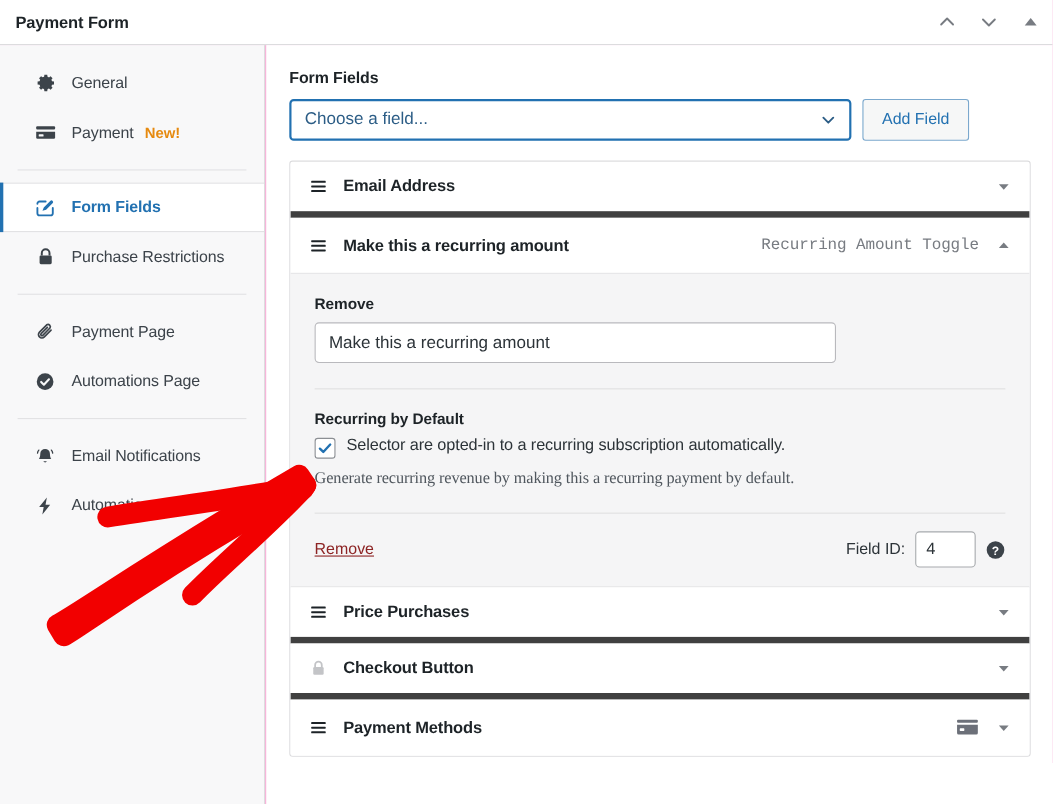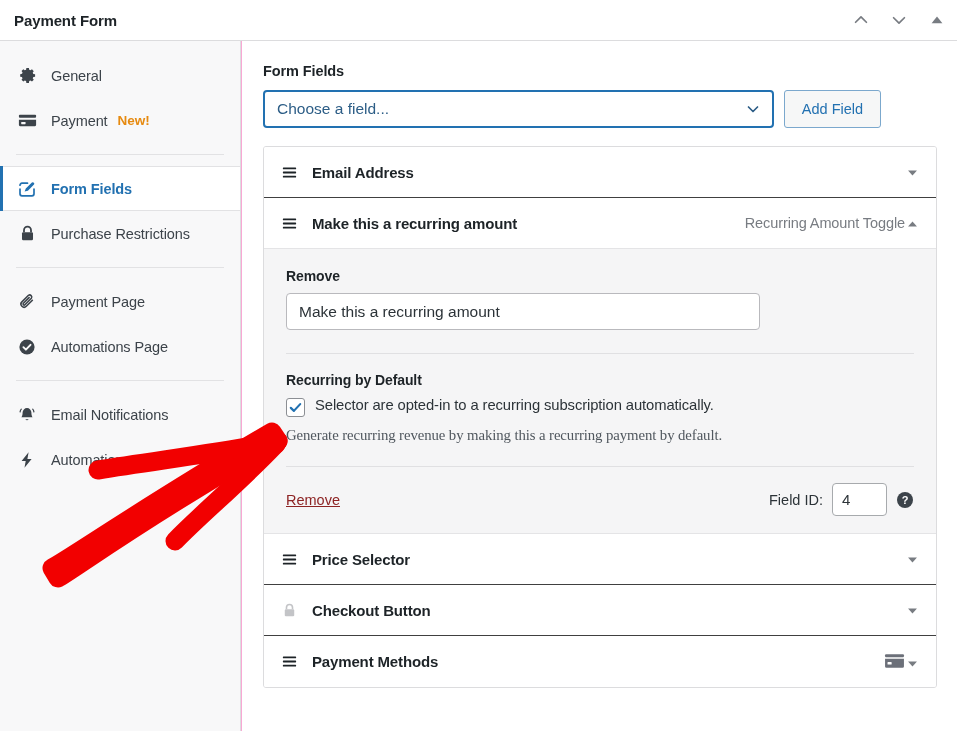--- a/index.html
+++ b/index.html
@@ -50,21 +50,21 @@
   }
   .side-group { padding: 0; }
   .side-sep {
     height: 1px; background: #e2e2e4;
     margin: 11px 16px 11px 16px;
   }
   .side-item {
     position: relative;
     display: flex; align-items: center;
     height: 45px;
-    padding-left: 16px;
+    padding-left: 30px;
     cursor: pointer;
   }
   .side-item .si-ico {
     width: 22px; height: 22px;
     display: flex; align-items: center; justify-content: center;
     margin-right: 13px;
     flex: 0 0 22px;
   }
   .side-item .si-ico svg { display: block; }
   .side-label {
@@ -128,41 +128,41 @@
     margin-top: 18px;
     border: 1px solid #dcdcde;
     border-radius: 3px;
     background: #fff;
     overflow: hidden;
   }
   .field-row {
     display: flex; align-items: center;
     height: 51px;
     padding: 0 17px 0 16px;
-    border-bottom: 1px solid #404040;
+    border-bottom: 6px solid #404040;
     background: #fff;
     cursor: pointer;
   }
   .field-row:last-child { border-bottom: none; }
   .drag-handle {
     width: 18px; height: 18px; margin-right: 14px;
     display: flex; align-items: center; justify-content: center;
     cursor: grab; flex: 0 0 18px;
   }
   .lock-handle {
     width: 18px; height: 18px; margin-right: 14px;
     display: flex; align-items: center; justify-content: center;
     flex: 0 0 18px;
   }
   .field-name {
     font-size: 15px; font-weight: bold; color: #1d2327;
     letter-spacing: -0.15px;
   }
   .field-right {
-    margin-left: auto; display: flex; align-items: flex-end; 
+    margin-left: auto; display: flex; align-items: center; gap: 15px; font-family: Liberation Mono, monospace;
   }
   .field-type {
     font-size: 14.5px; color: #787c82; letter-spacing: -0.1px;
   }
   .caret { width: 14px; height: 14px; display: flex;
            align-items: center; justify-content: center; cursor: pointer; }
 
   
   .field-row.expanded { border-bottom: 1px solid #e4e4e6; }
   .field-body {
@@ -446,21 +446,21 @@
       </div>
 
       <div class="field-row">
         <span class="drag-handle">
           <svg width="17" height="17" viewBox="0 0 18 18" fill="#1d2327">
               <rect x="2" y="3.6" width="14" height="1.9" rx="0.6"></rect>
               <rect x="2" y="8.05" width="14" height="1.9" rx="0.6"></rect>
               <rect x="2" y="12.5" width="14" height="1.9" rx="0.6"></rect>
             </svg>
         </span>
-        <span class="field-name">Price Selector</span>
+        <span class="field-name">Price Purchases</span>
         <span class="field-right">
           <span class="caret">
             <svg width="13" height="13" viewBox="0 0 14 14">
                 <path d="M2.2 4.8 L7 10.2 L11.8 4.8 Z" fill="#787c82"></path>
               </svg>
           </span>
         </span>
       </div>
 
       <div class="field-row">

